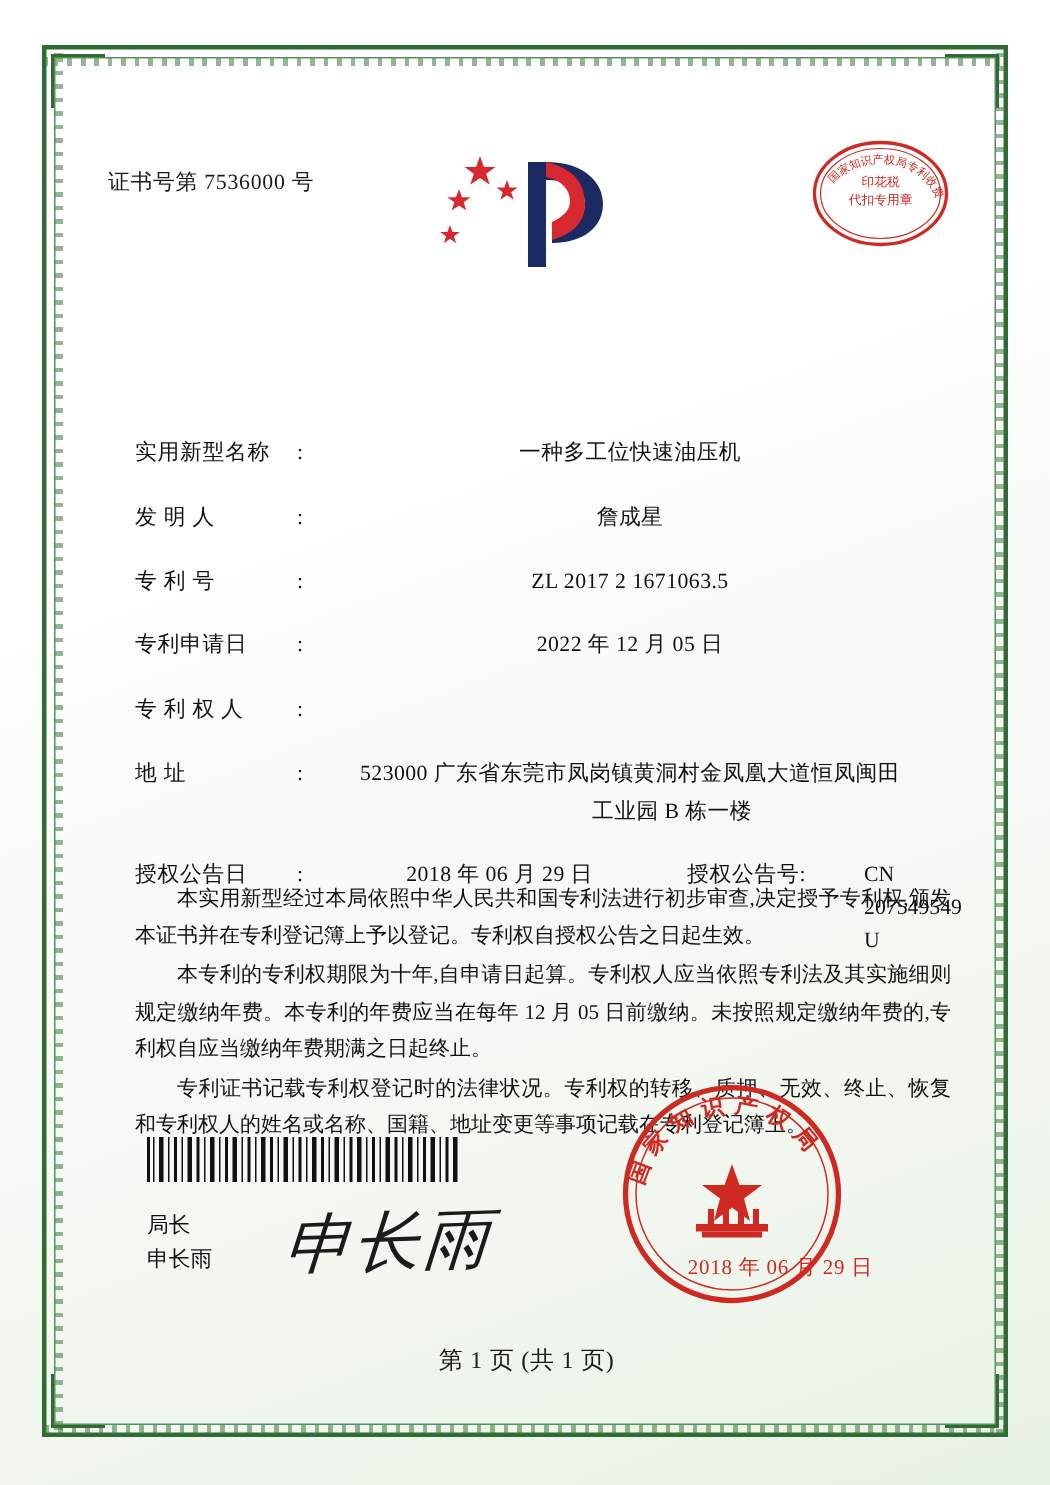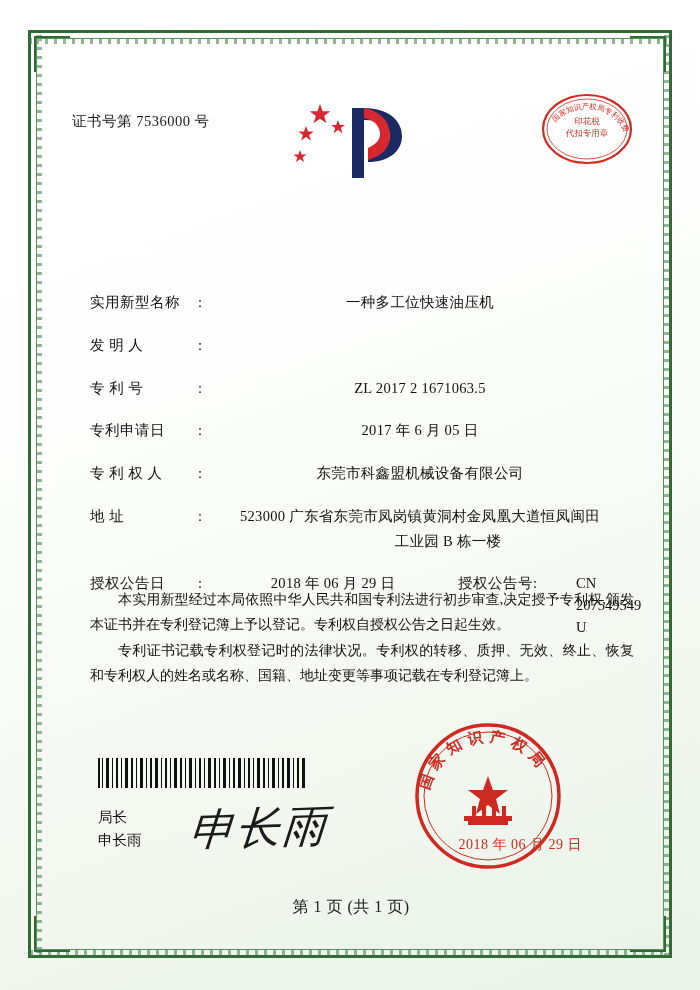--- a/index.html
+++ b/index.html
@@ -311,38 +311,38 @@
 
       <div class="field-row">
         <div class="field-label">实用新型名称</div>
         <div class="field-colon">:</div>
         <div class="field-value">一种多工位快速油压机</div>
       </div>
 
       <div class="field-row">
         <div class="field-label spread">发 明 人</div>
         <div class="field-colon">:</div>
+        <div class="field-value">詹成星</div>
       </div>
 
       <div class="field-row">
         <div class="field-label spread">专 利 号</div>
         <div class="field-colon">:</div>
         <div class="field-value">ZL 2017 2 1671063.5</div>
       </div>
 
       <div class="field-row">
         <div class="field-label">专利申请日</div>
         <div class="field-colon">:</div>
-        <div class="field-value">2017 年 6 月 05 日</div>
+        <div class="field-value">2022 年 12 月 05 日</div>
       </div>
 
       <div class="field-row">
         <div class="field-label spread">专 利 权 人</div>
         <div class="field-colon">:</div>
-        <div class="field-value">东莞市科鑫盟机械设备有限公司</div>
       </div>
 
       <div class="field-row">
         <div class="field-label spread">地 址</div>
         <div class="field-colon">:</div>
         <div class="field-value">
           <span>523000 广东省东莞市凤岗镇黄洞村金凤凰大道恒凤闽田</span>
           <span class="line2">工业园 B 栋一楼</span>
         </div>
       </div>
@@ -352,20 +352,21 @@
         <div class="field-colon">:</div>
         <div class="field-value">2018 年 06 月 29 日</div>
         <div class="second-label">授权公告号:</div>
         <div class="second-value">CN 207549549 U</div>
       </div>
 
     </div>
 
     <div class="paragraphs">
       <p>本实用新型经过本局依照中华人民共和国专利法进行初步审查,决定授予专利权,颁发本证书并在专利登记簿上予以登记。专利权自授权公告之日起生效。</p>
+      <p>本专利的专利权期限为十年,自申请日起算。专利权人应当依照专利法及其实施细则规定缴纳年费。本专利的年费应当在每年 12 月 05 日前缴纳。未按照规定缴纳年费的,专利权自应当缴纳年费期满之日起终止。</p>
       <p>专利证书记载专利权登记时的法律状况。专利权的转移、质押、无效、终止、恢复和专利权人的姓名或名称、国籍、地址变更等事项记载在专利登记簿上。</p>
     </div>
 
     <div class="barcode">
       <svg width="208" height="30" viewBox="0 0 208 30">
         <g fill="#111">
           <rect x="0" y="0" width="2" height="30"></rect>
             <rect x="4" y="0" width="1" height="30"></rect>
           <rect x="8" y="0" width="3" height="30"></rect>
             <rect x="14" y="0" width="1" height="30"></rect>

